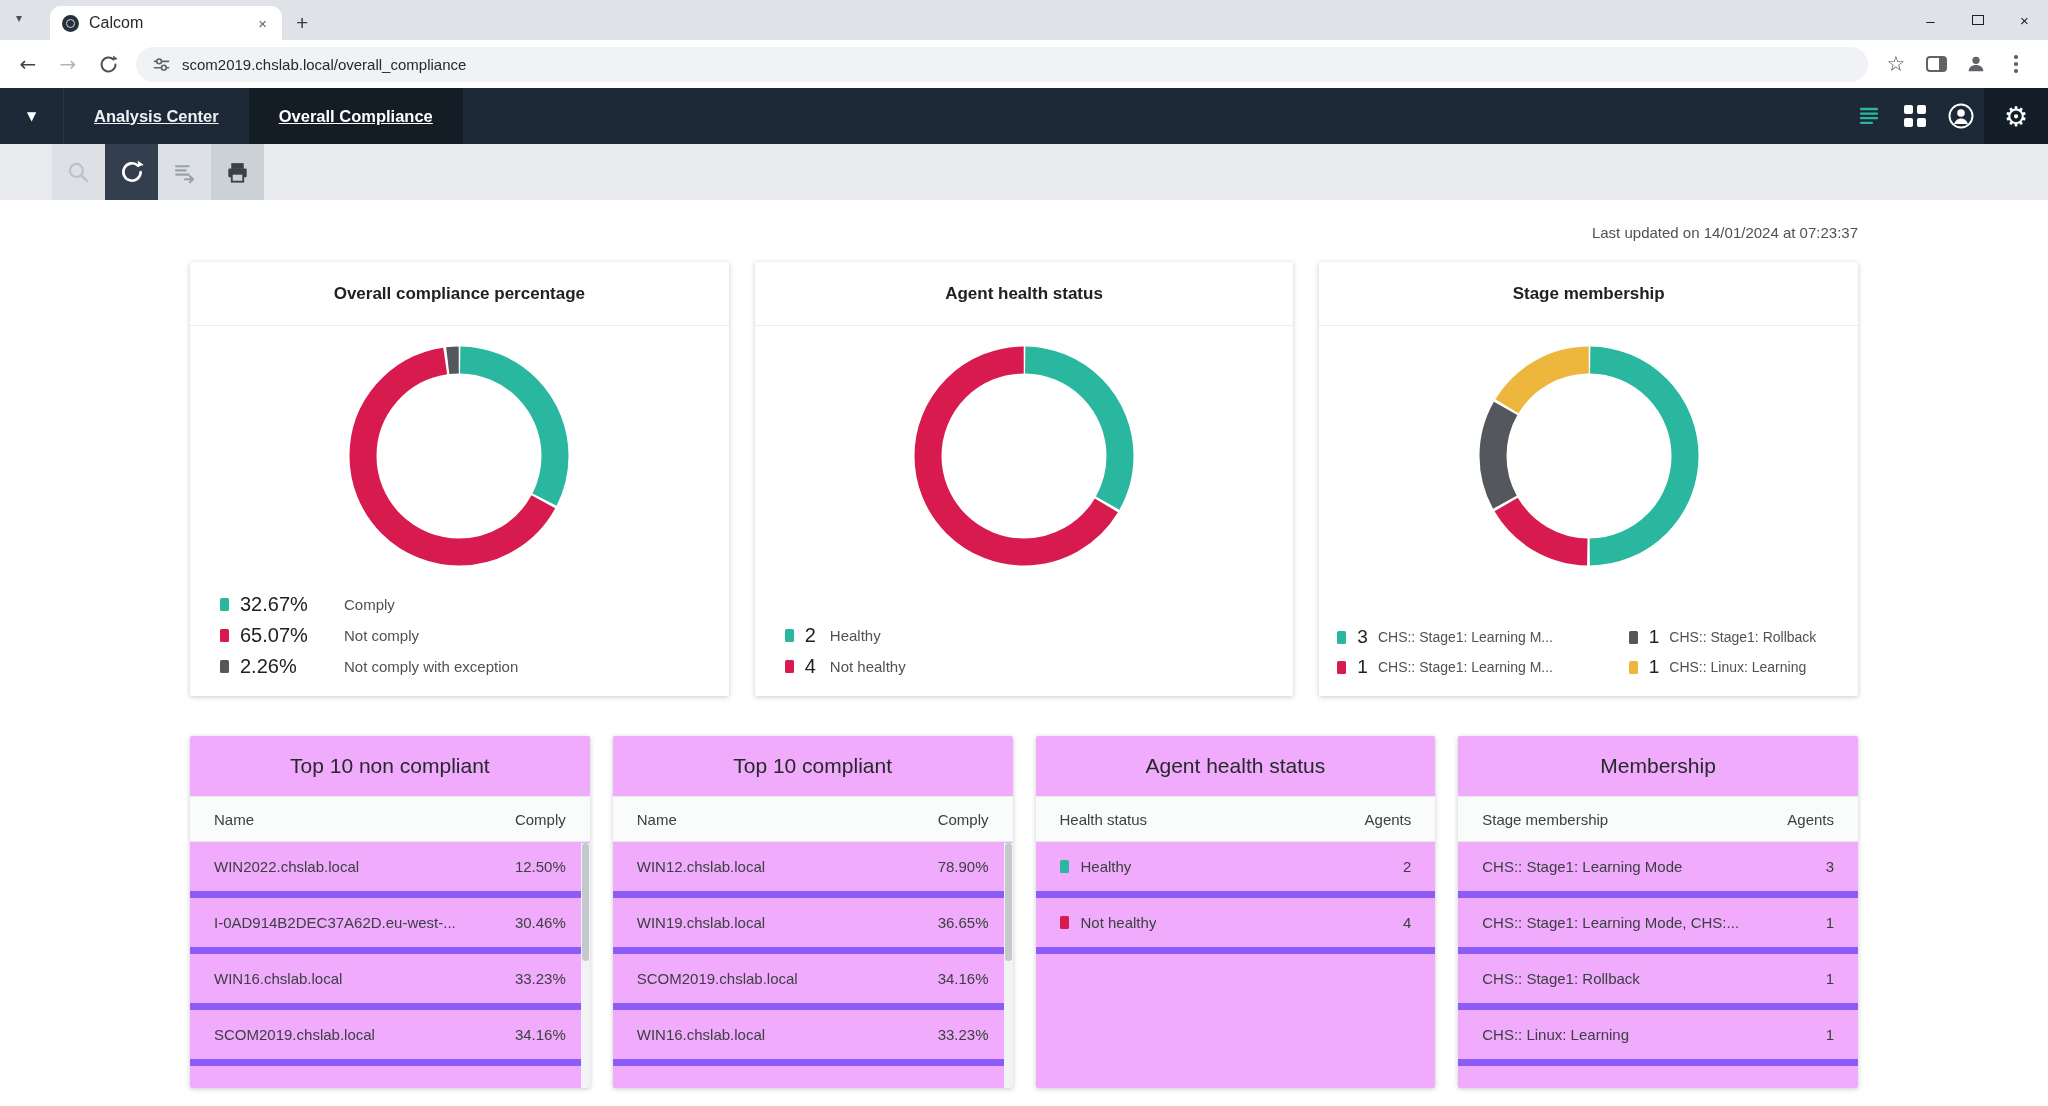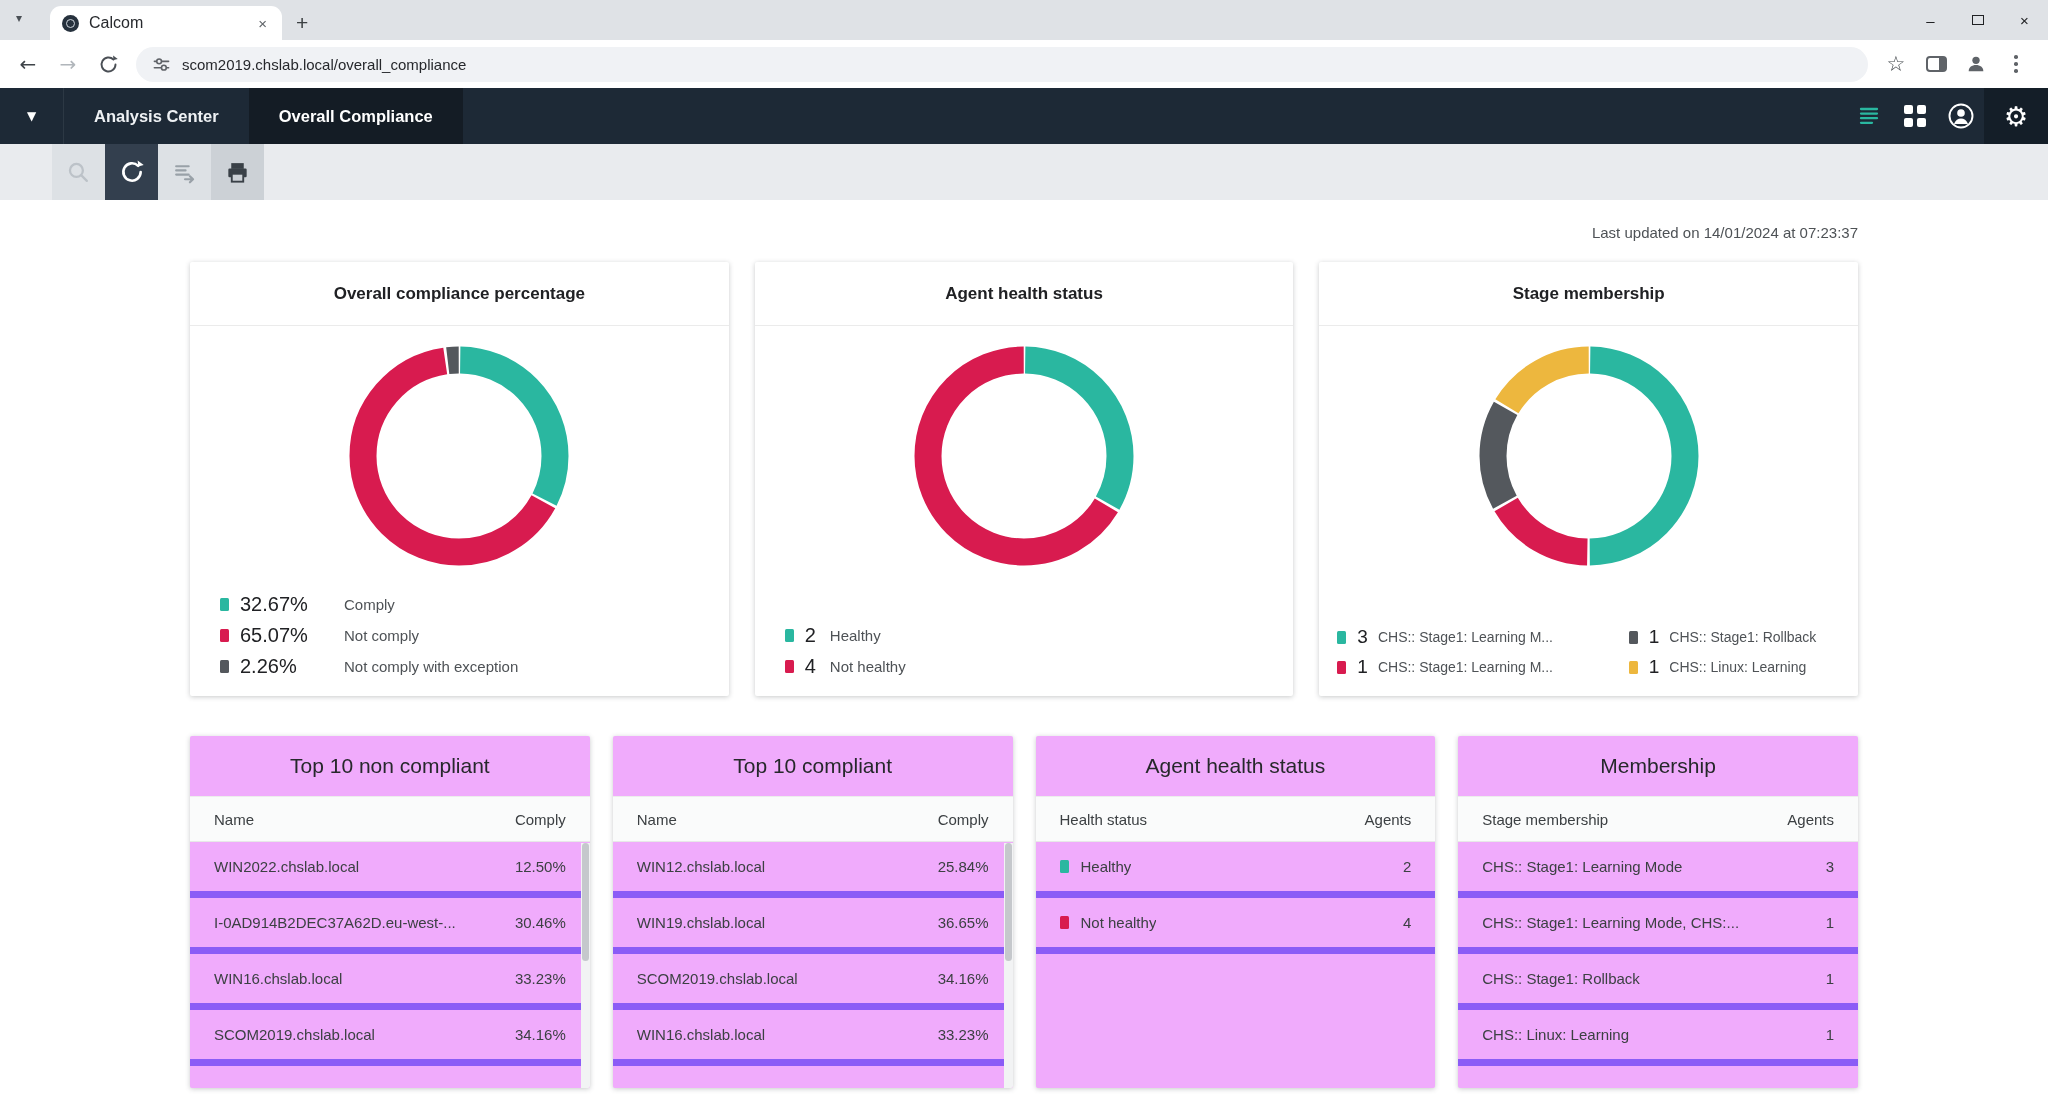--- a/index.html
+++ b/index.html
@@ -35,21 +35,21 @@
   .url-text { font-size:15px; color:#26282c; margin-left:11px; white-space:nowrap; overflow:hidden; }
   .sidepanel-ico { width:21px; height:16px; border:2px solid #5f6368; border-radius:4px; position:relative; }
   .sidepanel-ico::after { content:''; position:absolute; top:0; bottom:0; right:0; width:6px; background:#5f6368; }
   .kebab { display:flex; flex-direction:column; gap:3.5px; align-items:center; }
   .kebab span { width:3.6px; height:3.6px; border-radius:50%; background:#5f6368; }
 
   
   .navbar { height:56px; background:#1d2936; display:flex; align-items:stretch; }
   .nav-caret-box { width:64px; display:flex; align-items:center; justify-content:center; color:#fff; font-size:12px;
                    border-right:1px solid rgba(255,255,255,0.07); }
-  .nav-tab { display:flex; align-items:center; padding:0 30px; font-size:16.5px; font-weight:700; color:#eef1f4; }
+  .nav-tab { display:flex; align-items:center; padding:0 30px; font-size:16.5px; font-weight:700; color:#eef1f4;text-decoration:underline; }
   .nav-tab.active { background:rgba(0,0,0,0.30); color:#fff; }
   .nav-spacer { flex:1; }
   .nav-right { display:flex; align-items:stretch; }
   .nav-icon-btn { width:46px; display:flex; align-items:center; justify-content:center; }
   .nav-icon-btn.gear-box { width:64px; background:#141e28; font-size:27px; color:#fff; }
   .grid-ico { display:grid; grid-template-columns:9px 9px; grid-template-rows:9px 9px; gap:3.5px; }
   .grid-ico span { background:#fff; border-radius:2px; }
 
   
   .toolbar { height:56px; background:#e9ebee; display:flex; padding-left:52px; }
@@ -342,21 +342,21 @@
       <div class="table-title">Top 10 compliant</div>
       <div class="thead">
         <span>Name</span>
         <span>Comply</span>
       </div>
       <div class="tbody">
           <div class="trow">
             <div class="tcell-name">
               <span>WIN12.chslab.local</span>
             </div>
-            <div>25.84%</div>
+            <div>78.90%</div>
           </div>
           <div class="trow">
             <div class="tcell-name">
               <span>WIN19.chslab.local</span>
             </div>
             <div>36.65%</div>
           </div>
           <div class="trow">
             <div class="tcell-name">
               <span>SCOM2019.chslab.local</span>

